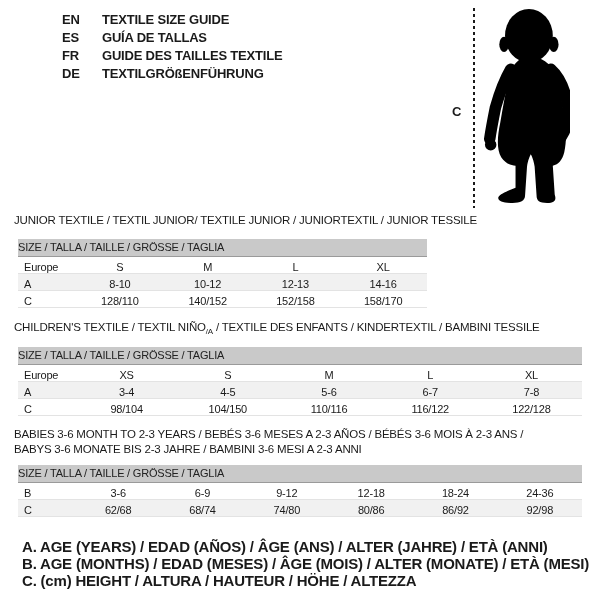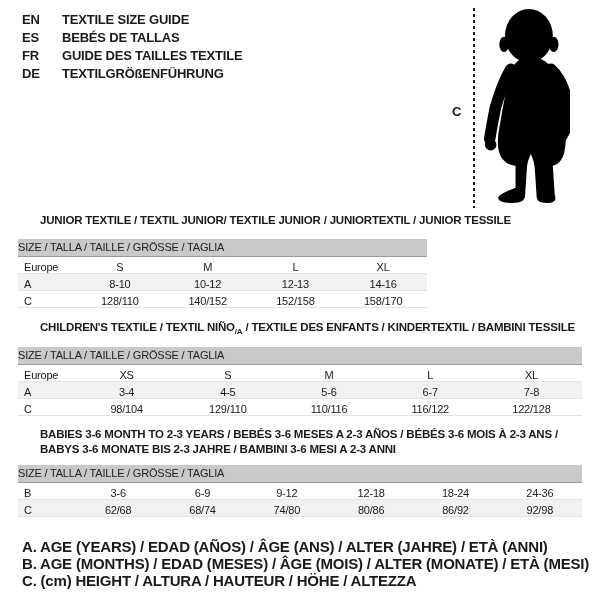--- a/index.html
+++ b/index.html
@@ -4,31 +4,31 @@
 <style>
   html,body{margin:0;padding:0;background:#fff;}
   .canvas{
     position:relative;width:600px;height:600px;overflow:hidden;
     background:#ffffff;color:#1a1a1a;
     font-family:"Liberation Sans","DejaVu Sans",sans-serif;
     letter-spacing:-0.2px;
   }
   
   .lang-list{position:absolute;top:10px;left:22px;font-weight:bold;font-size:13px;}
-  .lang-row{display:flex;height:18px;align-items:center;}
+  .lang-row{display:flex;height:18px;align-items:center;margin-left:40px;}
   .lang-code{width:40px;}
   
   .height-line{
     position:absolute;left:473px;top:8px;width:2px;height:200px;
     background:repeating-linear-gradient(to bottom,#1a1a1a 0 3px,transparent 3px 6px);
   }
   .height-label{position:absolute;left:452px;top:104px;font-weight:bold;font-size:13px;}
   .baby-svg{position:absolute;left:484px;top:6px;}
   
-  .section-heading{position:absolute;left:40px;font-weight:bold;font-size:11.5px;line-height:15px;width:548px;}
+  .section-heading{position:absolute;left:14px;font-weight:normal;font-size:11.5px;line-height:15px;width:548px;}
   #h-junior{top:213px;}
   #h-children{top:320px;}
   #h-babies{top:427px;}
   .section-heading sub{font-size:8px;}
   
   .size-table{position:absolute;left:18px;font-size:11px;}
   #t-junior{top:239px;width:409px;}
   #t-children{top:347px;width:564px;}
   #t-babies{top:465px;width:564px;}
   .table-header{
@@ -47,21 +47,21 @@
 
 <div class="canvas">
 
   <div class="lang-list">
     <div class="lang-row">
       <span class="lang-code">EN</span>
       <span>TEXTILE SIZE GUIDE</span>
     </div>
     <div class="lang-row">
       <span class="lang-code">ES</span>
-      <span>BEBÉS DE TALLAS</span>
+      <span>GUÍA DE TALLAS</span>
     </div>
     <div class="lang-row">
       <span class="lang-code">FR</span>
       <span>GUIDE DES TAILLES TEXTILE</span>
     </div>
     <div class="lang-row">
       <span class="lang-code">DE</span>
       <span>TEXTILGRÖßENFÜHRUNG</span>
     </div>
   </div>
@@ -147,21 +147,21 @@
       <span class="t-label">A</span>
       <span class="t-cell">3-4</span>
       <span class="t-cell">4-5</span>
       <span class="t-cell">5-6</span>
       <span class="t-cell">6-7</span>
       <span class="t-cell">7-8</span>
     </div>
     <div class="t-row">
       <span class="t-label">C</span>
       <span class="t-cell">98/104</span>
-      <span class="t-cell">129/110</span>
+      <span class="t-cell">104/150</span>
       <span class="t-cell">110/116</span>
       <span class="t-cell">116/122</span>
       <span class="t-cell">122/128</span>
     </div>
   </div>
 
   <div class="section-heading" id="h-babies">BABIES 3-6 MONTH TO 2-3 YEARS / BEBÉS 3-6 MESES A 2-3 AÑOS / BÉBÉS 3-6 MOIS À 2-3 ANS / BABYS 3-6 MONATE BIS 2-3 JAHRE / BAMBINI 3-6 MESI A 2-3 ANNI</div>
   <div class="size-table" id="t-babies">
     <div class="table-header">SIZE / TALLA / TAILLE / GRÖSSE / TAGLIA</div>
     <div class="t-row">

